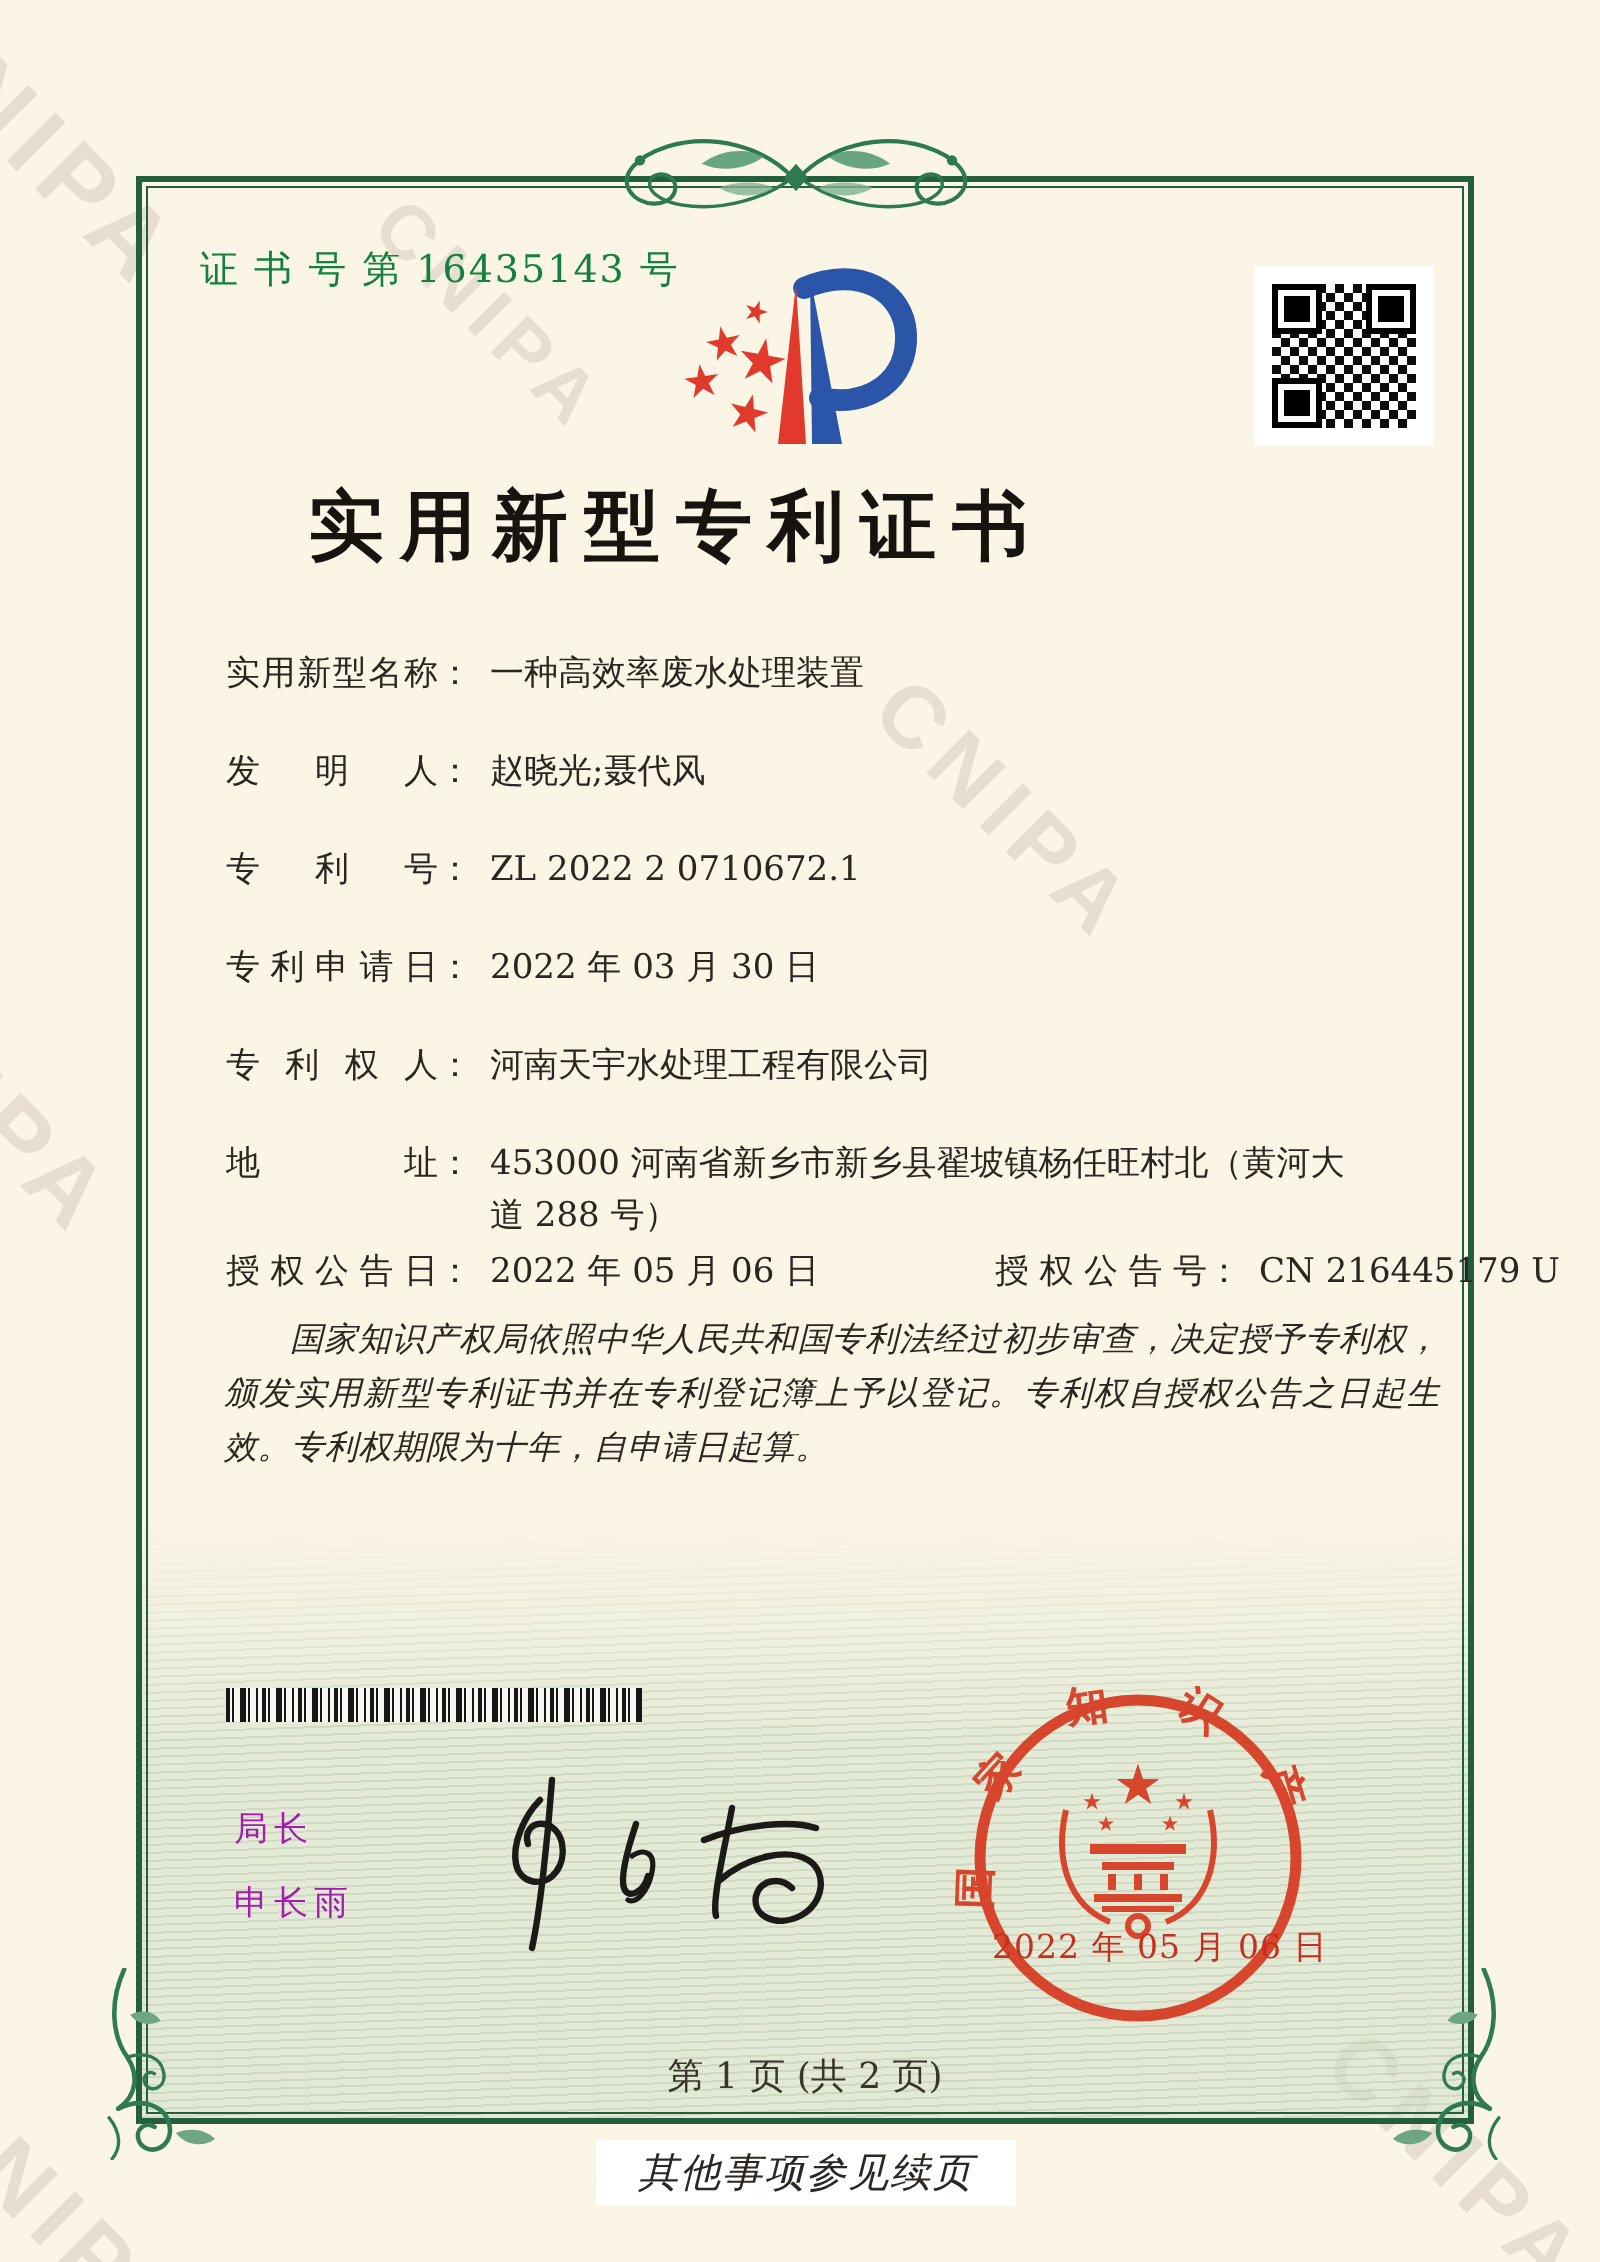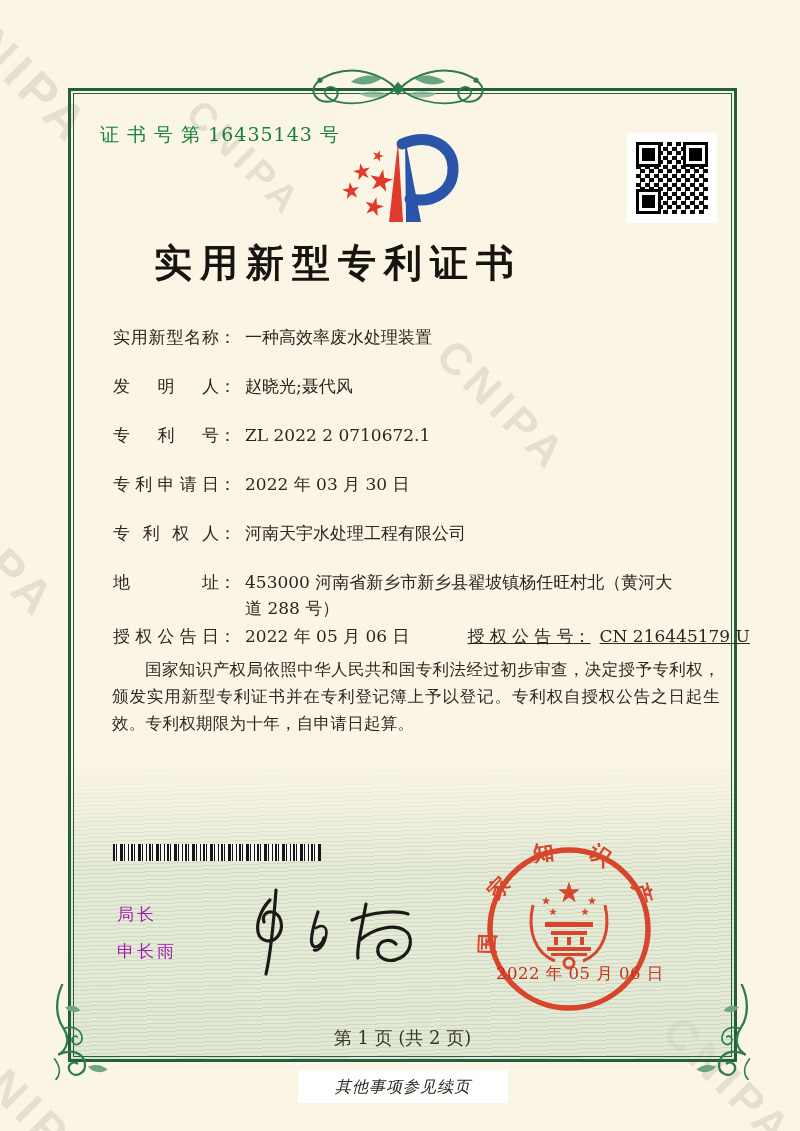--- a/index.html
+++ b/index.html
@@ -59,25 +59,25 @@
     position:absolute; z-index:4; left:0; top:238px; width:676px; text-align:center;
     font-size:38px; font-weight:600; letter-spacing:8px; color:#17130e; white-space:nowrap;
   }
   
   .fields { position:absolute; z-index:4; left:113px; top:324px; width:612px; font-size:17px; line-height:26px; }
   .frow { display:flex; align-items:flex-start; margin-bottom:23px; }
   .frow.addr { margin-bottom:2px; }
   .flabel { flex:none; display:inline-block; width:106px; text-align:justify; text-align-last:justify; }
   .fcolon { flex:none; margin-right:9px; }
   .fvalue { flex:none; max-width:436px; }
-  .fpair2 { display:flex; margin-left:58px;text-decoration:underline; }
+  .fpair2 { display:flex; margin-left:88px; }
   
   .bodytext {
     position:absolute; z-index:4; left:112px; top:656px; width:608px;
-    font-size:16.5px; line-height:27px; letter-spacing:0.3px;
+    font-size:16.5px; line-height:27px; font-style:italic; letter-spacing:0.3px;
     color:#2c2722; text-align:justify;
   }
   .bodytext p { margin:0; text-indent:2em; }
   
   .barcode {
     position:absolute; z-index:4; left:113px; top:844px; width:208px; height:17px;
     background:repeating-linear-gradient(90deg,
       #161616 0 2px, #f8f7f2 2px 3px,
       #161616 3px 4px, #f8f7f2 4px 7px,
       #161616 7px 10px, #f8f7f2 10px 11px,
@@ -93,21 +93,21 @@
   .sig-svg { position:absolute; z-index:4; left:232px; top:878px; }
   .seal { position:absolute; z-index:4; left:477px; top:843px; }
   .seal-date {
     position:absolute; z-index:5; left:496px; top:963px; width:160px;
     font-size:16.5px; color:#c5301c; letter-spacing:0.5px; white-space:nowrap;
   }
   .pageline { position:absolute; z-index:4; left:68px; top:1026px; width:669px; text-align:center; font-size:18px; color:#3a352c; }
   .contbox {
     position:absolute; z-index:4; left:298px; top:1070px; width:210px; height:33px;
     background:#ffffff; text-align:center; line-height:33px;
-    font-size:16px; font-style:italic; color:#2c2722; letter-spacing:1px;
+    font-size:20px; font-style:italic; color:#2c2722; letter-spacing:1px;
   }
 </style>
 </head>
 <body>
 
 <div class="page">
 
   <span class="wm wm-a">CNIPA</span>
   <span class="wm wm-b">CNIPA</span>
   <span class="wm wm-c">CNIPA</span>

